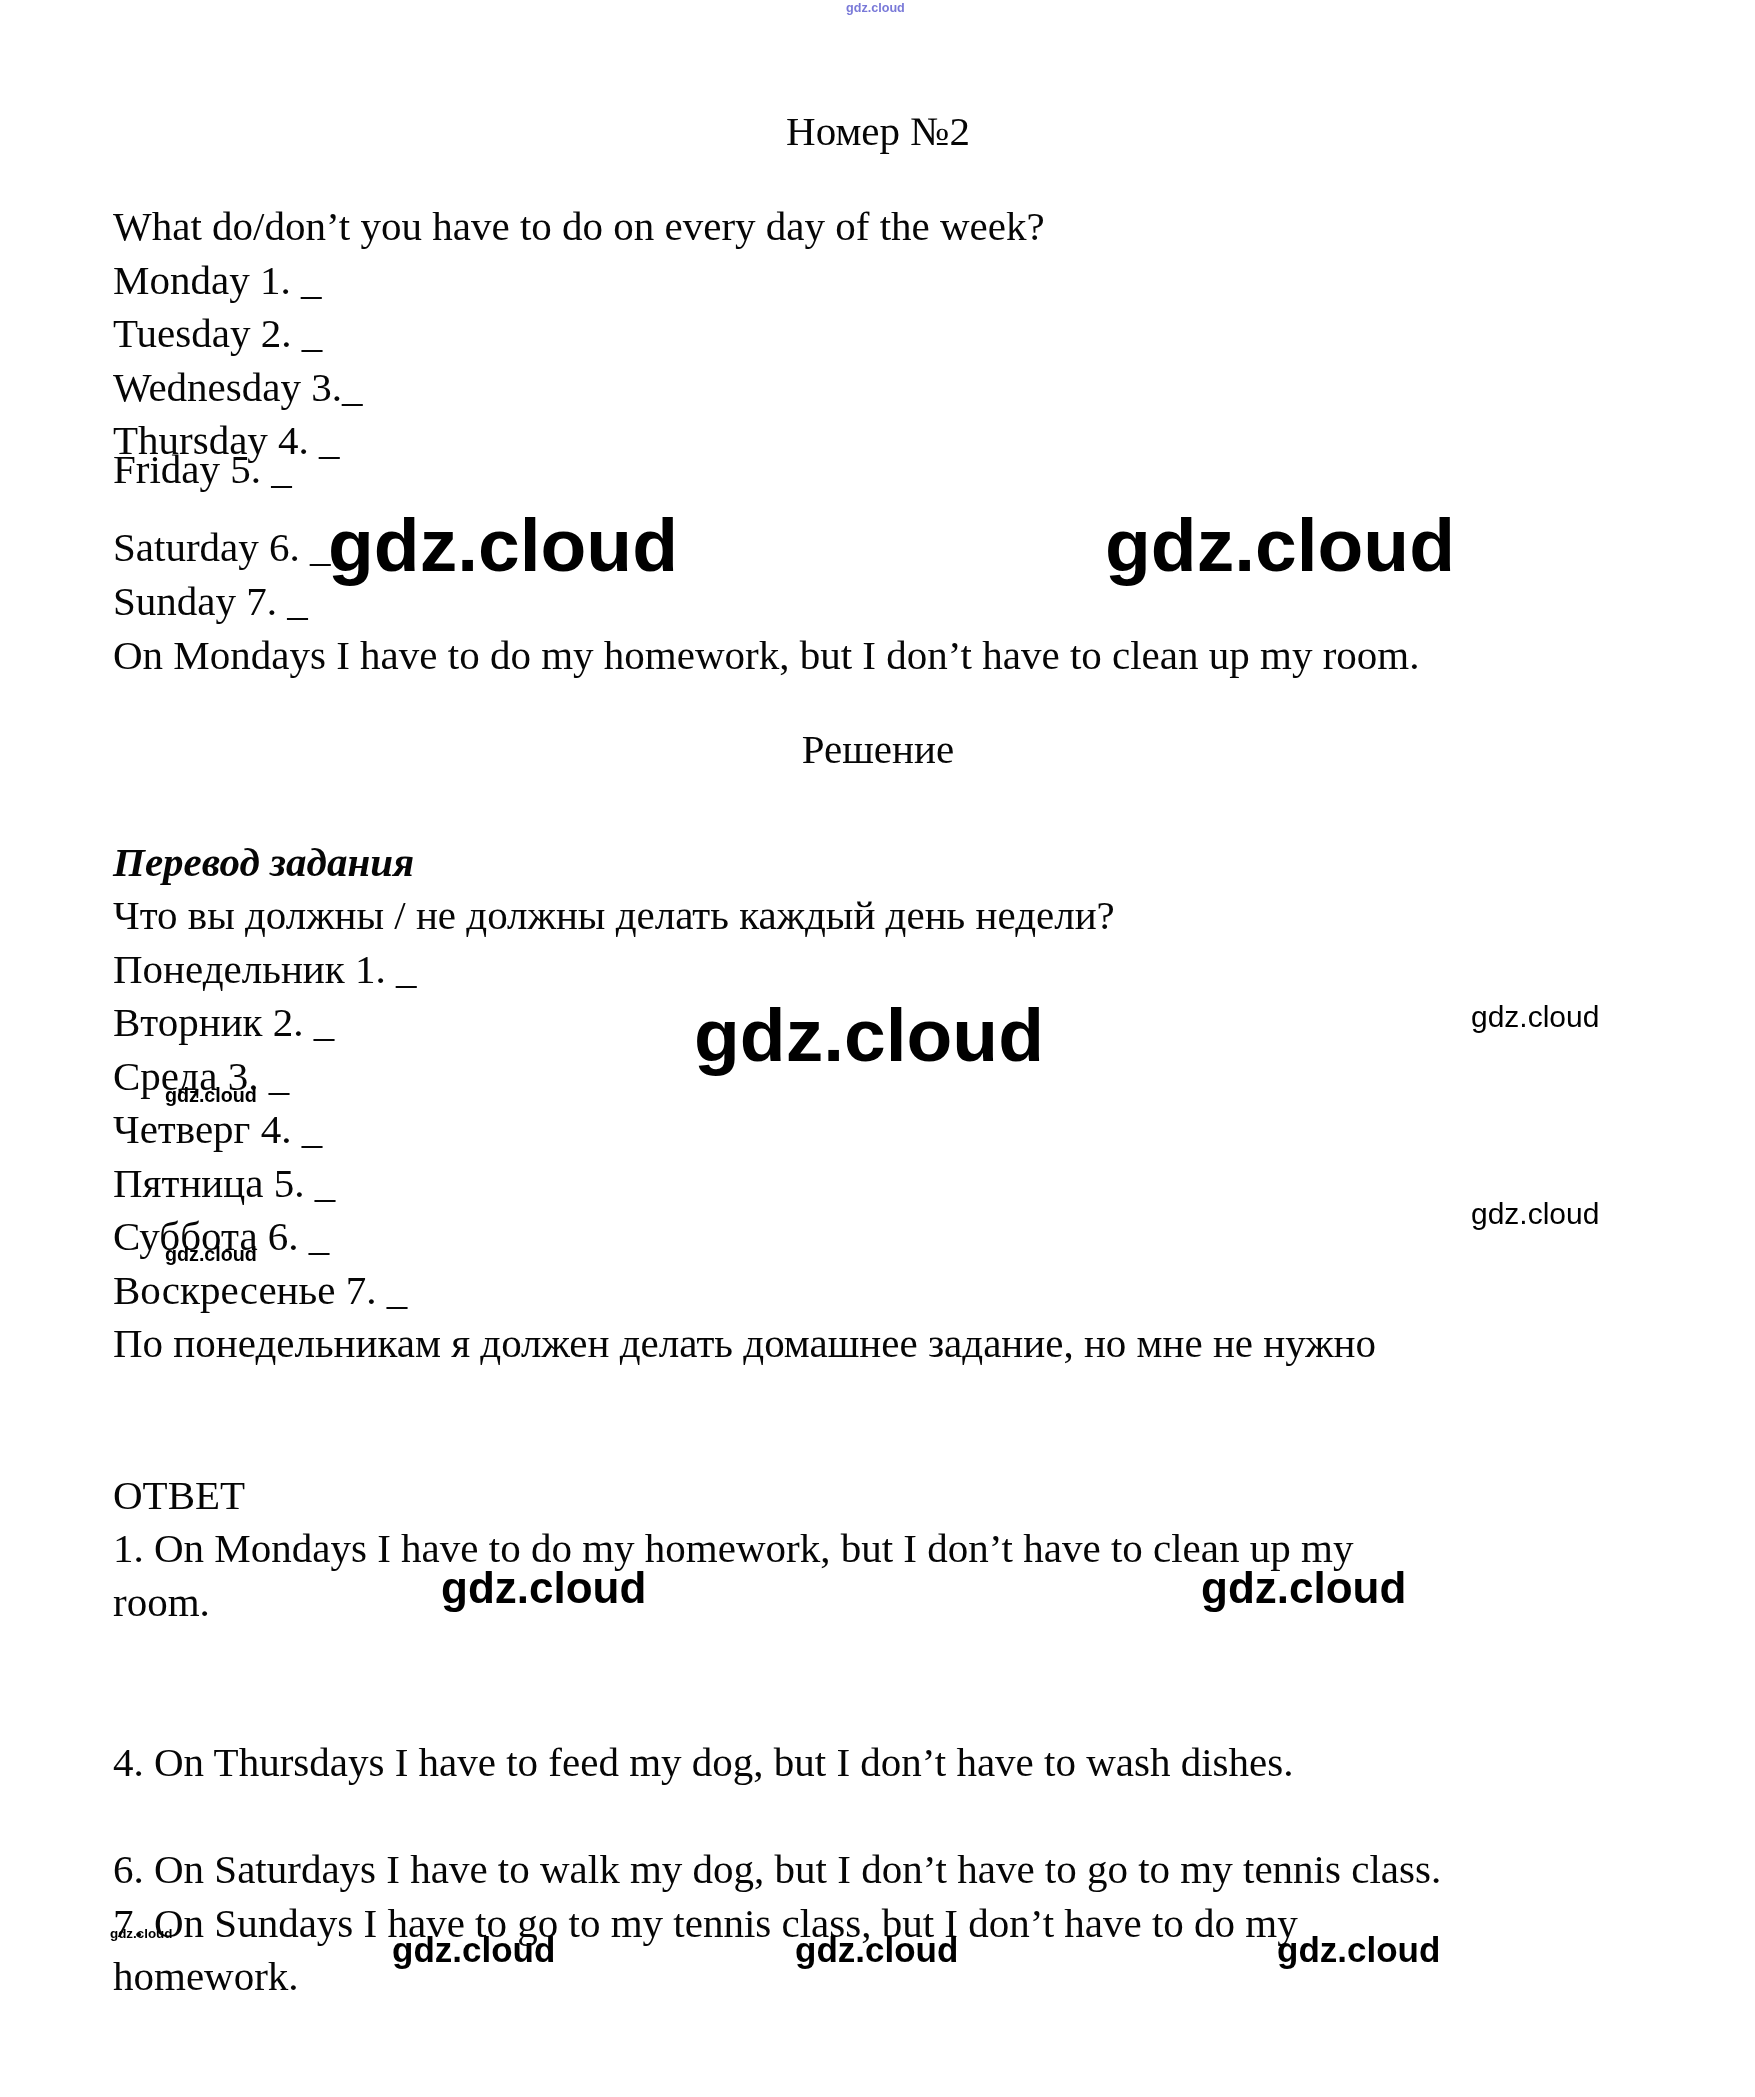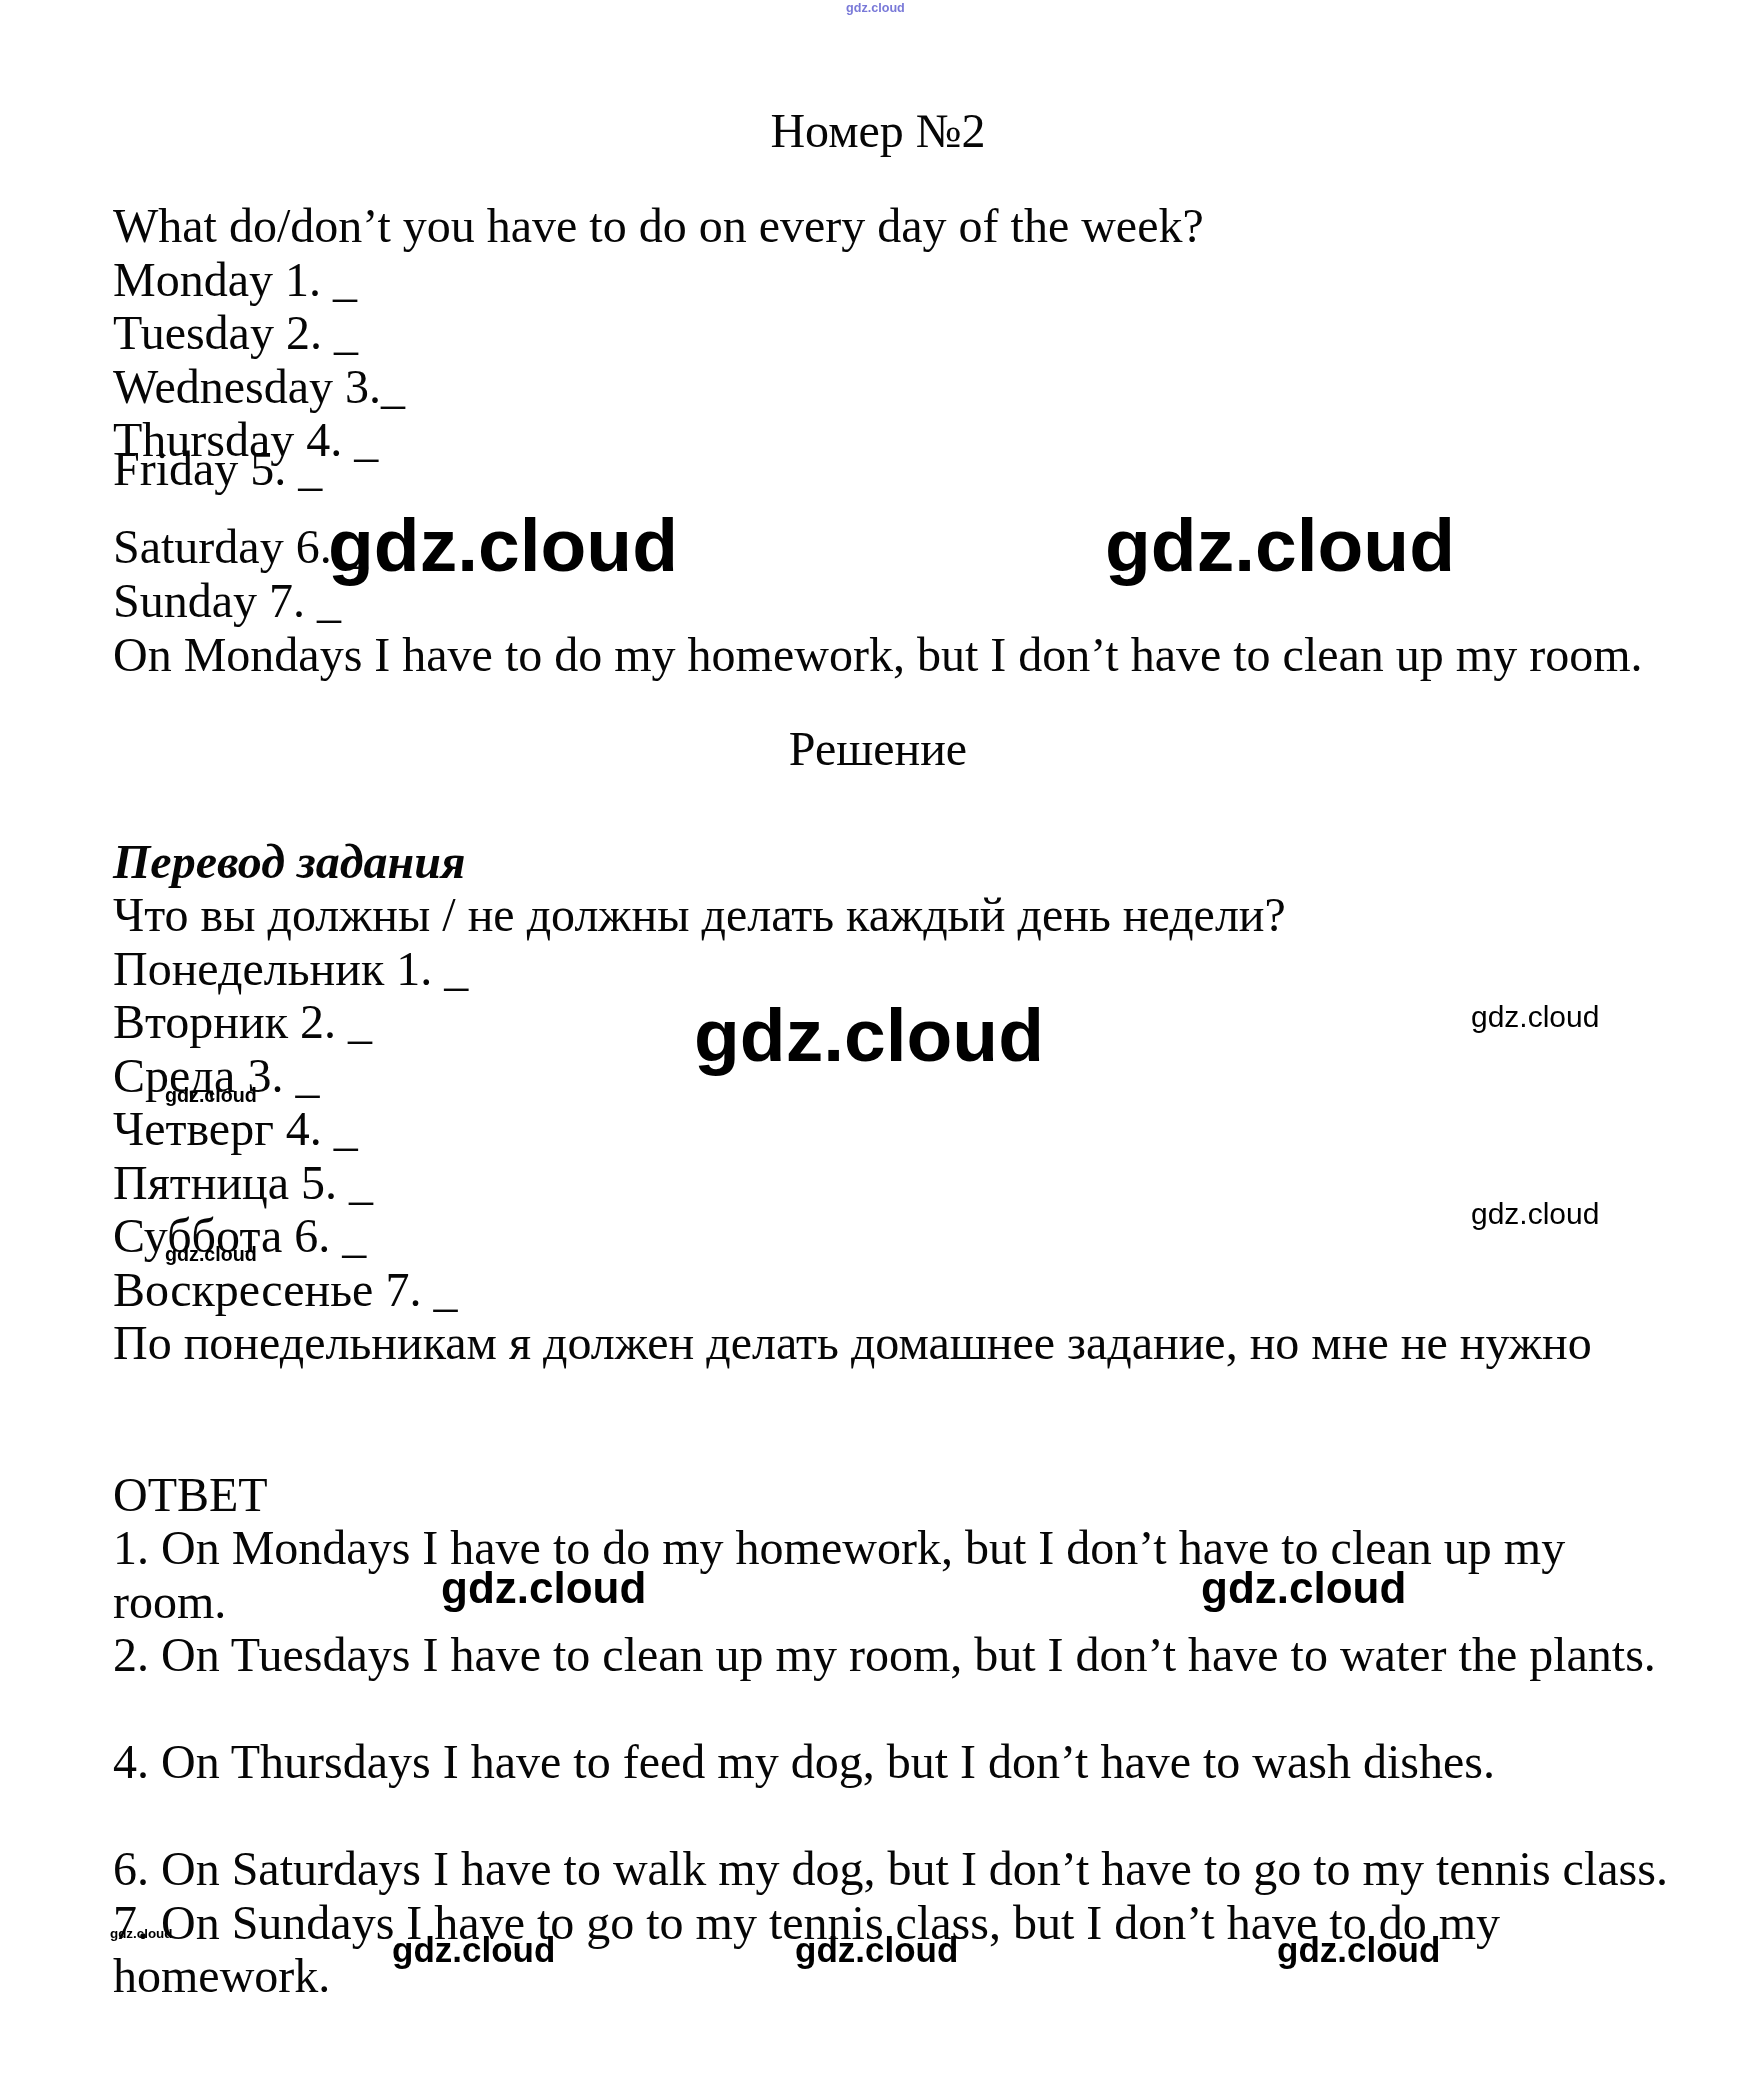--- a/index.html
+++ b/index.html
@@ -1,19 +1,19 @@
 <!DOCTYPE html>
 <html style="font-size:12.6px"><head>
 <meta charset="utf-8">
 <style>
   html,body{margin:0;padding:0;background:#ffffff;}
   .page{position:relative;width:1756px;height:2097px;background:#ffffff;overflow:hidden;}
   .line{
     position:absolute;left:113px;height:54px;line-height:54px;white-space:nowrap;
-    font-family:"Liberation Serif", serif;font-size:48px;color:#060606;
+    font-family:"Liberation Serif", serif;font-size:41px;color:#060606;
   }
   .center{left:0;width:1756px;text-align:center;}
   .bold{font-weight:400;text-align:right;}
   .bolditalic{font-weight:700;font-style:italic;}
   .wm{
     position:absolute;font-family:"Liberation Sans", sans-serif;color:#000000;
     line-height:1.08;white-space:nowrap;
   }
   .wm-top{font-size:12.6px;font-weight:700;color:#6b6bd4;opacity:.9;}
   .wm-big{font-size:75px;font-weight:700;}
@@ -48,21 +48,20 @@
   <div class="line" style="top:1049px">Среда 3. _</div>
   <div class="line" style="top:1102px">Четверг 4. _</div>
   <div class="line" style="top:1156px">Пятница 5. _</div>
   <div class="line" style="top:1209px">Суббота 6. _</div>
   <div class="line" style="top:1263px">Воскресенье 7. _</div>
   <div class="line" style="top:1316px">По понедельникам я должен делать домашнее задание, но мне не нужно</div>
 
   <div class="line bold" style="top:1468px">ОТВЕТ</div>
   <div class="line" style="top:1521px">1. On Mondays I have to do my homework, but I don’t have to clean up my</div>
   <div class="line" style="top:1575px">room.</div>
-  <div class="line" style="top:1628px">2. On Tuesdays I have to clean up my room, but I don’t have to water the plants.</div>
   <div class="line" style="top:1735px">4. On Thursdays I have to feed my dog, but I don’t have to wash dishes.</div>
   <div class="line" style="top:1842px">6. On Saturdays I have to walk my dog, but I don’t have to go to my tennis class.</div>
   <div class="line" style="top:1896px">7. On Sundays I have to go to my tennis class, but I don’t have to do my</div>
   <div class="line" style="top:1949px">homework.</div>
 
   <div class="wm wm-top" style="left:846px;top:2.4px">gdz.cloud</div>
   <div class="wm wm-big" style="left:328px;top:505px">gdz.cloud</div>
   <div class="wm wm-big" style="left:1105px;top:505px">gdz.cloud</div>
   <div class="wm wm-big" style="left:694px;top:995px">gdz.cloud</div>
   <div class="wm wm-side" style="left:1471px;top:1001px">gdz.cloud</div>

